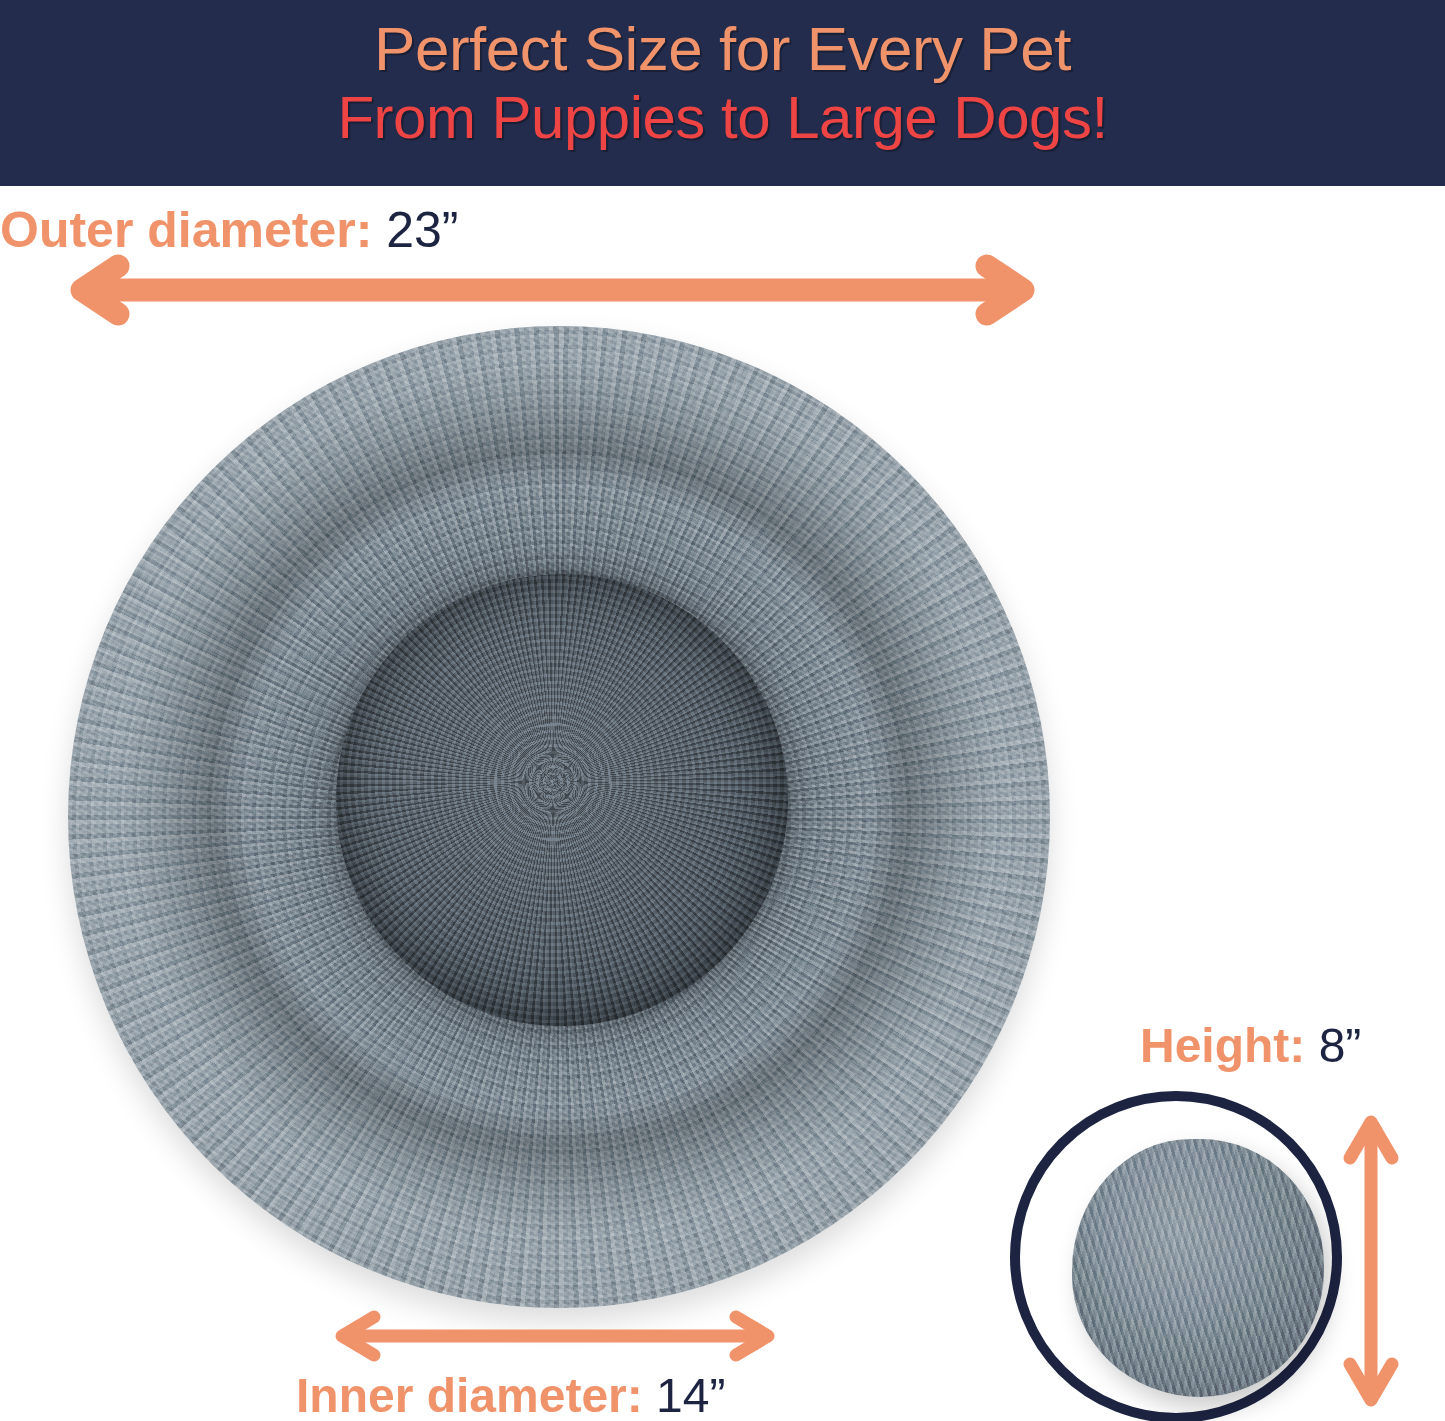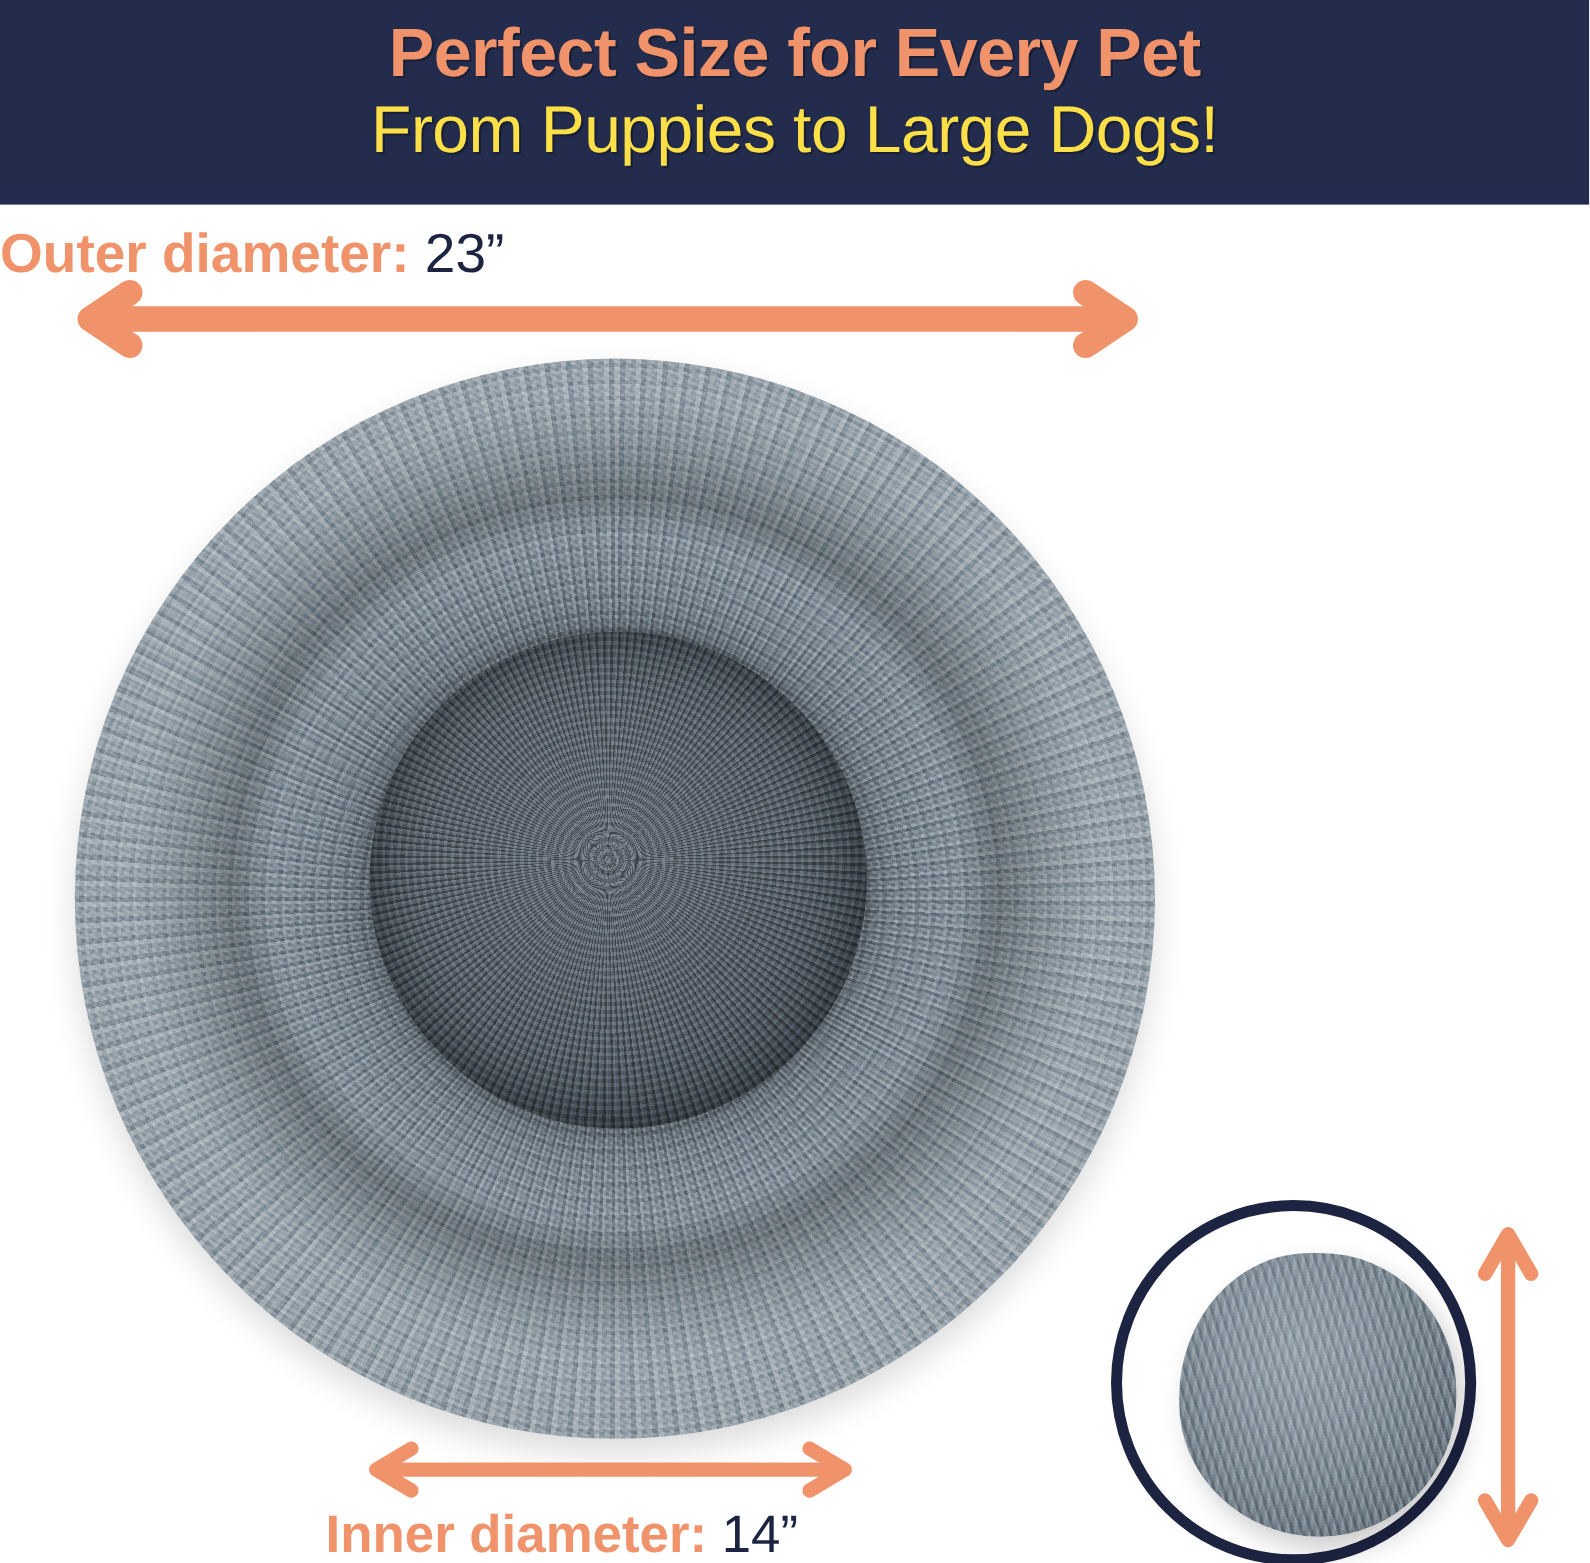--- a/index.html
+++ b/index.html
@@ -25,35 +25,35 @@
     width: 1445px;
     height: 186px;
     background: #232c4c;
     text-align: center;
   }
   #header-title {
     position: absolute;
     left: 0; top: 18px;
     width: 100%;
     font-size: 62px;
-    font-weight: bold;
+    font-weight: normal;
     letter-spacing: -0.5px;
     color: #f0936a;
     line-height: 1.0;
     white-space: nowrap;
     text-shadow: 2px 2px 0 rgba(0,0,0,0.28);
   }
   #header-subtitle {
     position: absolute;
     left: 0; top: 88px;
     width: 100%;
     font-size: 60px;
     font-weight: normal;
     letter-spacing: -0.5px;
-    color: #fde047;
+    color: #ef4444;
     line-height: 1.0;
     white-space: nowrap;
     text-shadow: 2px 2px 1px rgba(0,0,0,0.30);
   }
 
   
   .callout {
     position: absolute;
     white-space: nowrap;
     line-height: 1.0;
@@ -289,20 +289,24 @@
       <polyline points="44,5 12,24 44,43"></polyline>
       <polyline points="406,5 438,24 406,43"></polyline>
     </g>
   </svg>
 
   <div class="callout" id="inner-diameter-label">
     <span class="lbl">Inner diameter:</span>
     <span class="val">14”</span>
   </div>
 
+  <div class="callout" id="height-label">
+    <span class="lbl">Height:</span>
+    <span class="val">8”</span>
+  </div>
 
   <div id="height-inset">
     <div id="height-inset-ring"></div>
     <div id="height-inset-bed">
       <div id="height-inset-bed-fur"></div>
     </div>
   </div>
 
   <svg class="arrow-svg" id="height-arrow" width="66" height="302" viewBox="0 0 66 302">
     <g fill="none" stroke="#f0936a" stroke-width="13" stroke-linecap="round" stroke-linejoin="round">

